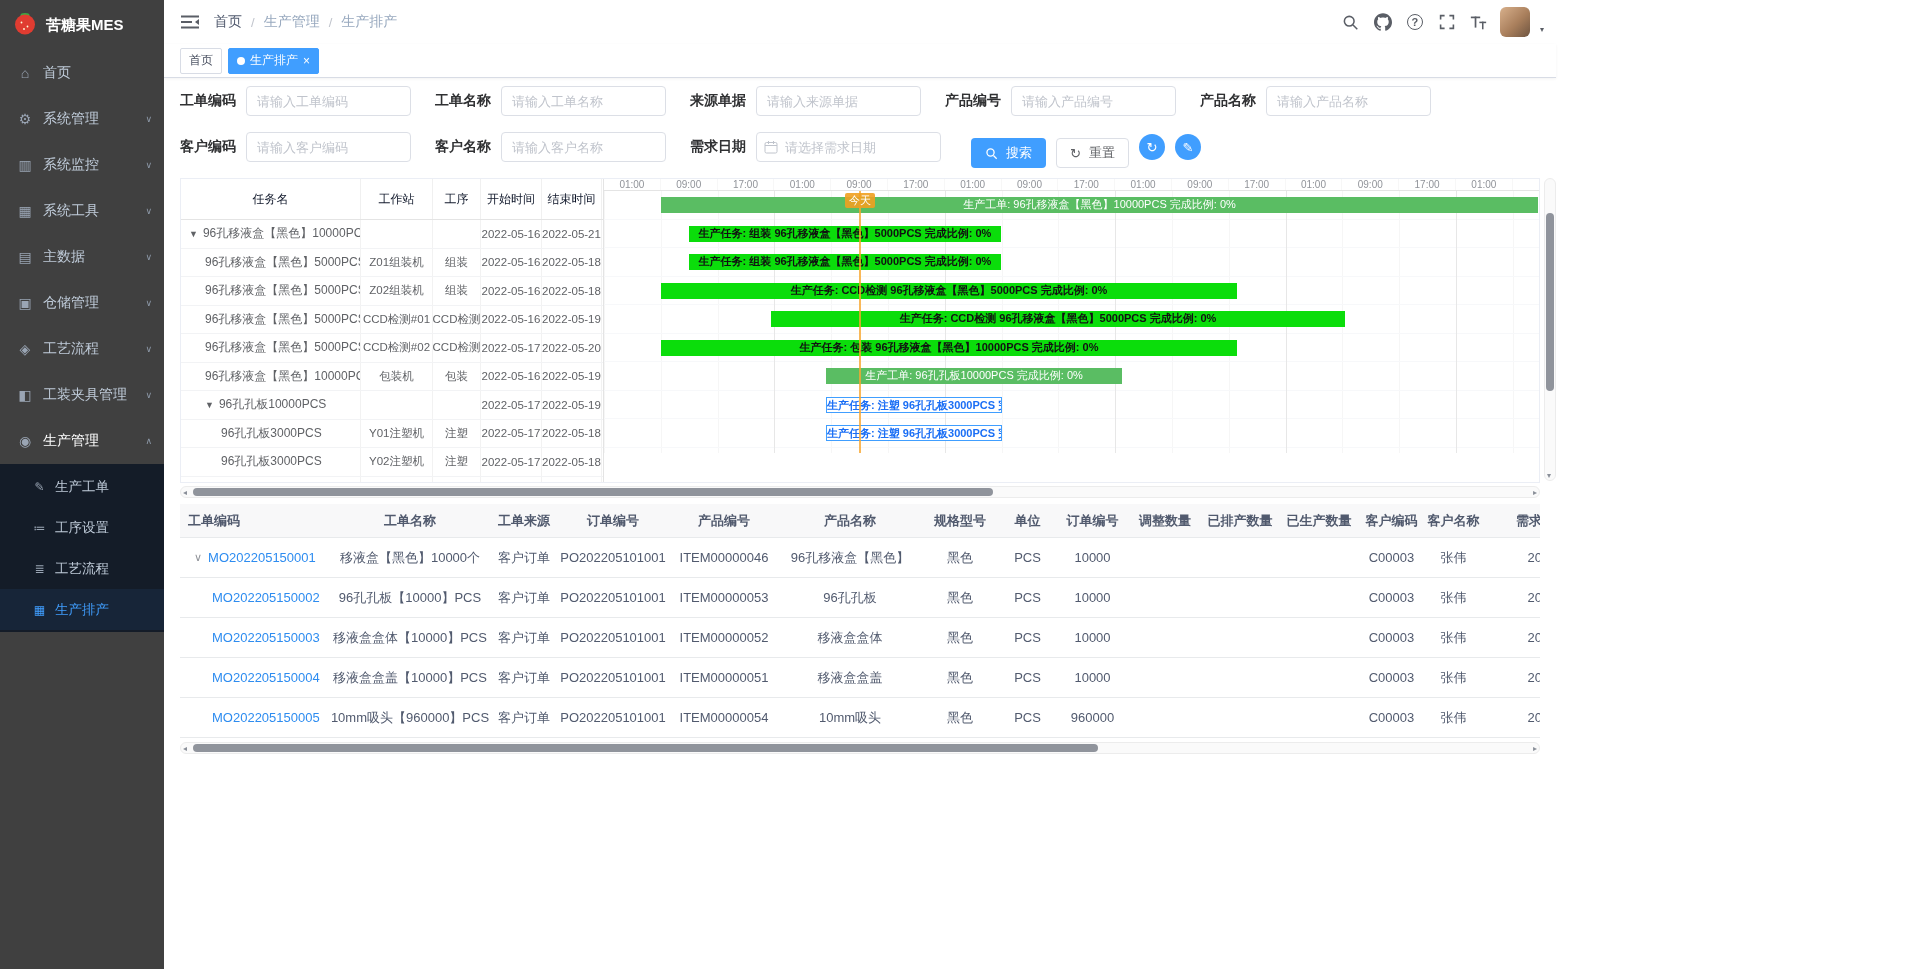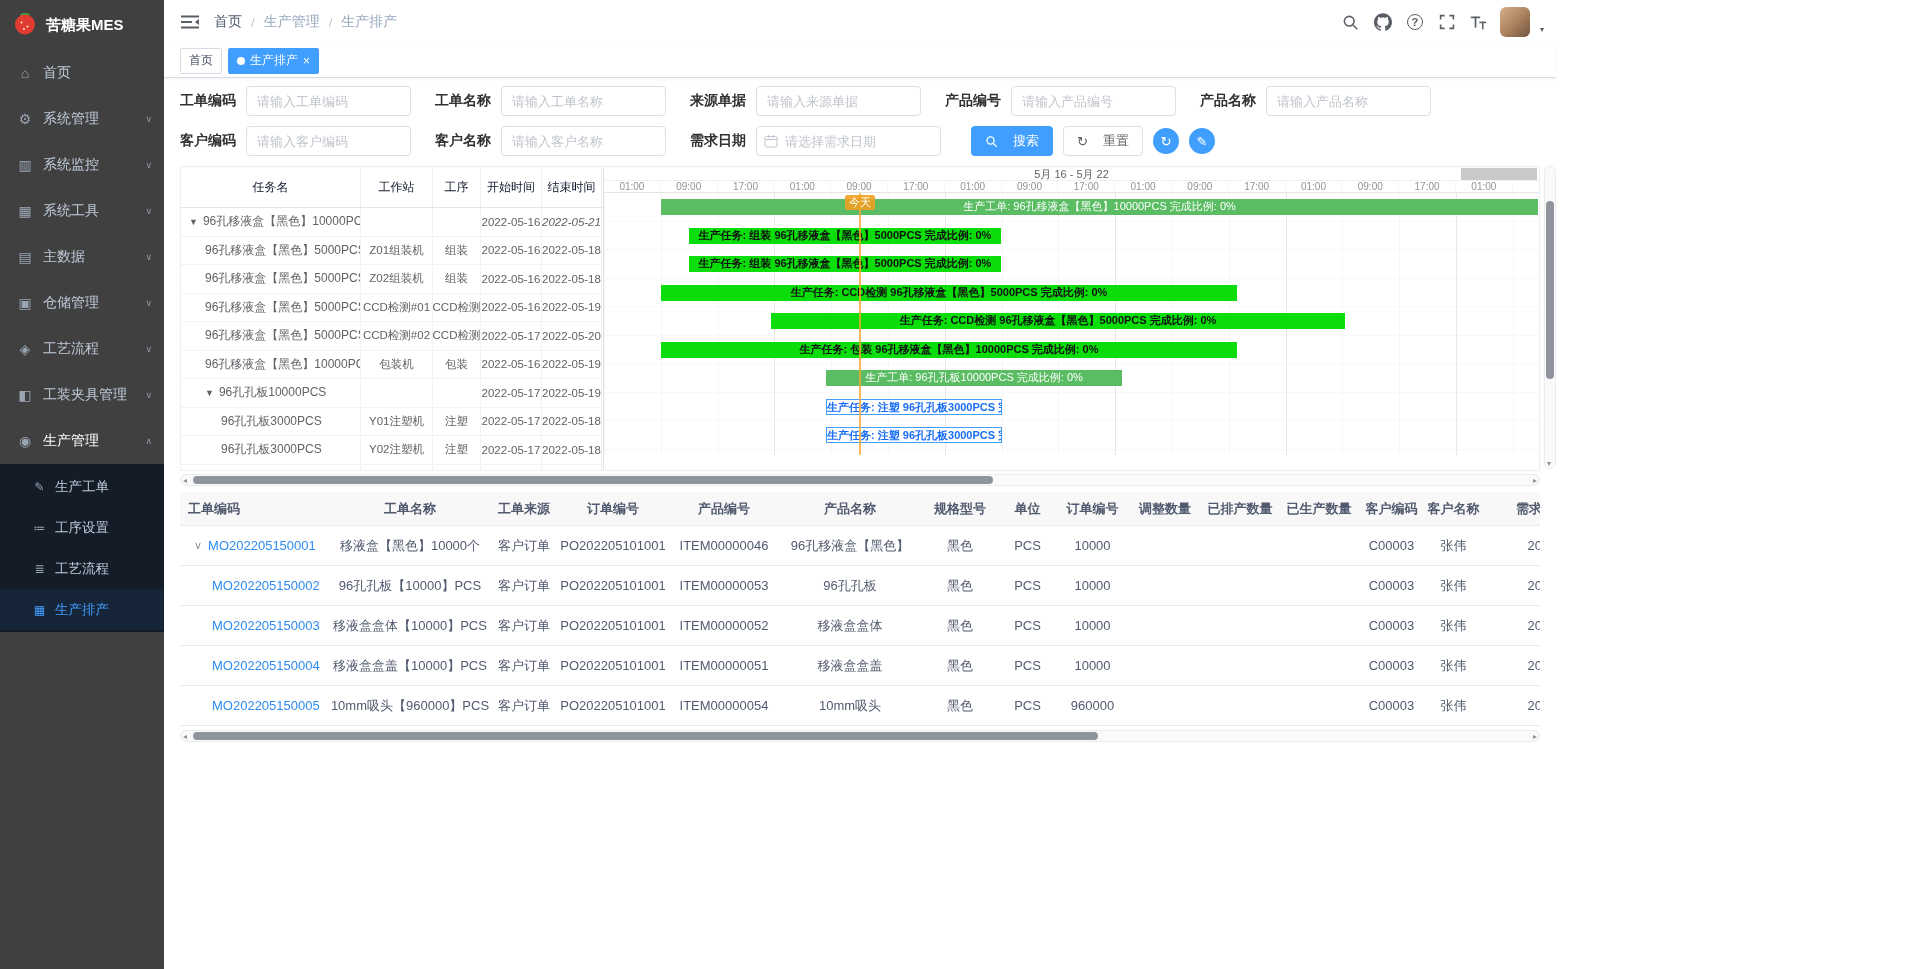--- a/index.html
+++ b/index.html
@@ -48,21 +48,21 @@
 .filter { padding:8px 16px 0; }
 .f-row { display:flex; align-items:center; margin-bottom:10px; }
 .f-group { display:flex; align-items:center; margin-right:24px; }
 .f-label { font-size:14px; font-weight:bold; color:#303133; margin-right:10px; white-space:nowrap; }
 .f-input-wrap { position:relative; display:flex; align-items:center; }
 .f-input { width:165px; height:30px; border:1px solid #dcdfe6; border-radius:4px; padding:0 10px; font-size:13px; color:#606266; font-family:inherit; outline:none; background:#fff; }
 .f-input::placeholder { color:#c0c4cc; }
 .f-input-wrap.date .f-input { width:185px; padding-left:28px; }
 .cal-icon { position:absolute; left:8px; top:8px; width:14px; height:14px; color:#c0c4cc; }
 .f-actions { display:flex; align-items:center; gap:10px; margin-left:6px; }
-.btn { height:30px; border-radius:4px; font-size:13px; display:inline-flex; align-items:center; gap:15px; padding:0 13px; cursor:pointer; border:1px solid transparent; font-family:inherit; }
+.btn { height:30px; border-radius:4px; font-size:13px; display:inline-flex; align-items:center; gap:8px; padding:0 13px; cursor:pointer; border:1px solid transparent; font-family:inherit;margin-top:12px; }
 .btn-primary { background:#409eff; color:#fff; }
 .btn-plain { background:#fff; border-color:#dcdfe6; color:#606266; }
 .r-ic { font-size:13px; line-height:1; }
 .circle-btn { width:26px; height:26px; border-radius:50%; background:#409eff; color:#fff; display:flex; align-items:center; justify-content:center; font-size:13px; cursor:pointer; flex:none; }
 
 
 .gantt-wrap { margin:2px 16px 0; position:relative; width:1360px; }
 .gantt-main { display:flex; border:1px solid #ebeef5; background:#fff; }
 .g-left { width:423px; flex:none; border-right:1px solid #e4e4e4; }
 .g-left-header { height:41px; display:flex; border-bottom:1px solid #e4e4e4; align-items:stretch; }
@@ -356,21 +356,21 @@
           </div>
         <div class="g-left-body">
             <div class="g-row">
               <div class="g-cell task lvl0" style="width: 180px;">
                 <span class="g-caret">▼</span>
                 <span class="g-task-label">96孔移液盒【黑色】10000PCS</span>
               </div>
               <div class="g-cell" style="width: 72px;"></div>
               <div class="g-cell" style="width: 48px;"></div>
               <div class="g-cell" style="width: 61px;">2022-05-16</div>
-              <div class="g-cell" style="width: 60px; font-style: italic;">2022-05-21</div>
+              <div class="g-cell" style="width: 60px;">2022-05-21</div>
             </div>
             <div class="g-row">
               <div class="g-cell task lvl1" style="width: 180px;">
                 <span class="g-task-label">96孔移液盒【黑色】5000PCS</span>
               </div>
               <div class="g-cell" style="width: 72px;">Z01组装机</div>
               <div class="g-cell" style="width: 48px;">组装</div>
               <div class="g-cell" style="width: 61px;">2022-05-16</div>
               <div class="g-cell" style="width: 60px;">2022-05-18</div>
             </div>
@@ -444,24 +444,20 @@
               </div>
               <div class="g-cell" style="width: 72px;">Y03注塑机</div>
               <div class="g-cell" style="width: 48px;">注塑</div>
               <div class="g-cell" style="width: 61px;">2022-05-17</div>
               <div class="g-cell" style="width: 60px;">2022-05-18</div>
             </div>
           </div>
       </div>
       <div class="g-right">
         <div class="g-timeline-header">
-          <div class="g-range-row">
-            <span>5月 16 - 5月 22</span>
-            <span class="range-gray"></span>
-          </div>
           <div class="g-hours-row">
               <div class="hour-cell" style="width: 56.8px;">01:00</div>
               <div class="hour-cell" style="width: 56.8px;">09:00</div>
               <div class="hour-cell" style="width: 56.8px;">17:00</div>
               <div class="hour-cell" style="width: 56.8px;">01:00</div>
               <div class="hour-cell" style="width: 56.8px;">09:00</div>
               <div class="hour-cell" style="width: 56.8px;">17:00</div>
               <div class="hour-cell" style="width: 56.8px;">01:00</div>
               <div class="hour-cell" style="width: 56.8px;">09:00</div>
               <div class="hour-cell" style="width: 56.8px;">17:00</div>

